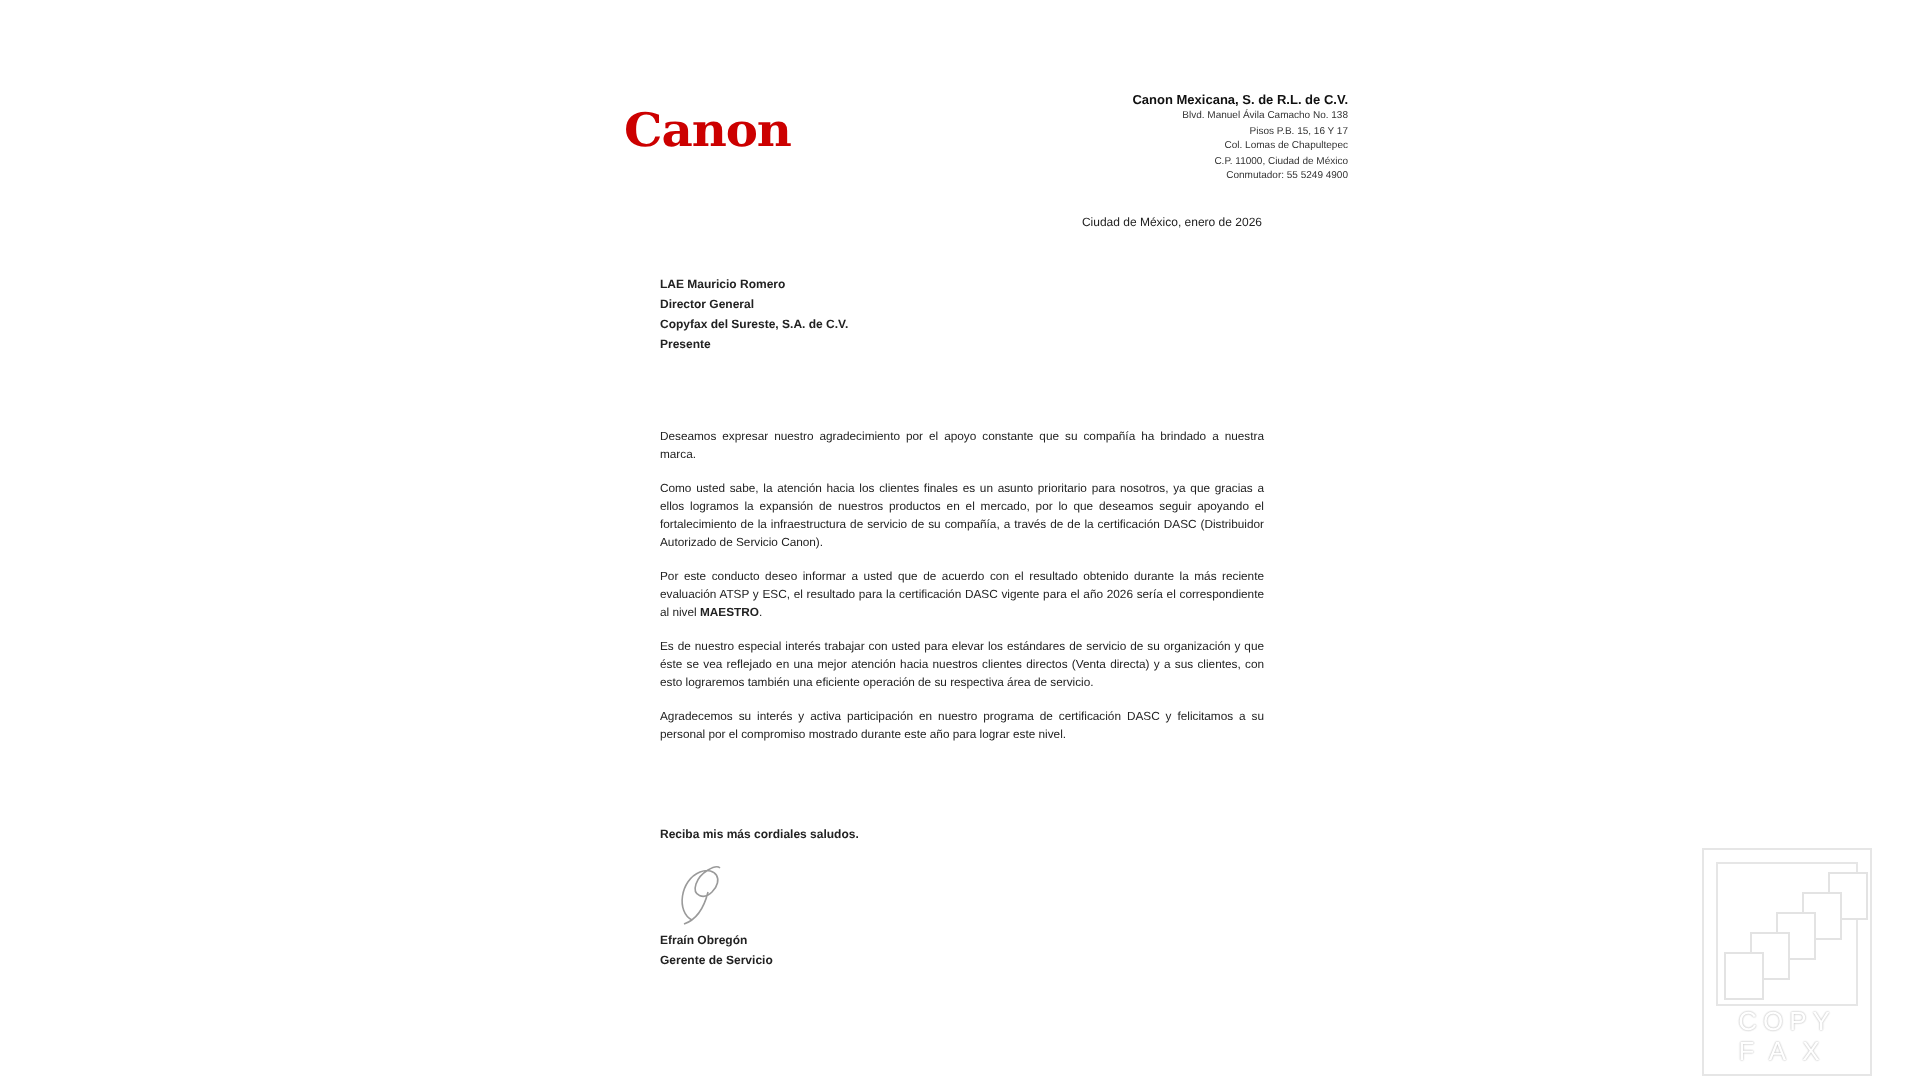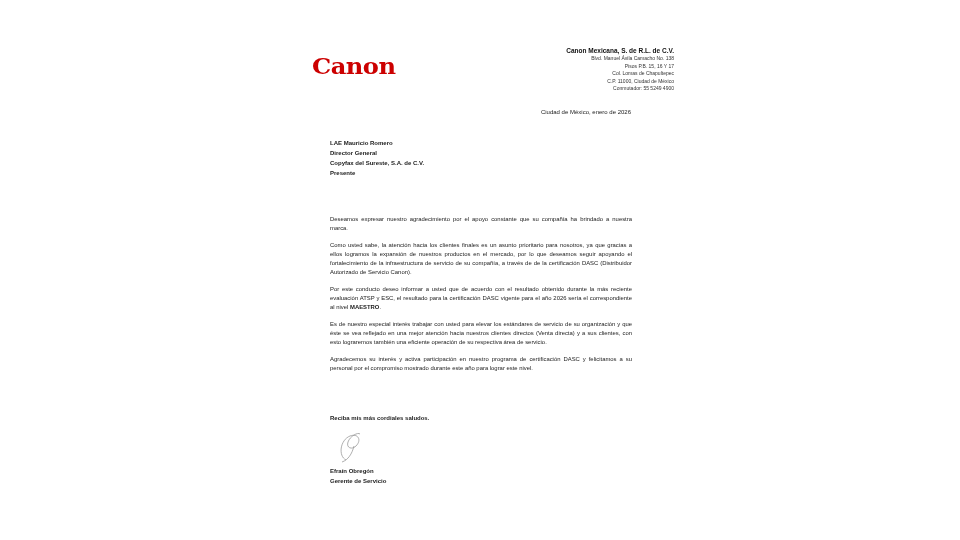--- a/index.html
+++ b/index.html
@@ -110,14 +110,25 @@
 
   <svg class="signature" viewBox="0 0 36 34">
     <path d="M14 30 C6 26, 8 10, 18 6 C26 3, 30 10, 24 16 C20 20, 14 18, 16 12 C18 6, 26 2, 28 4 M22 16 C20 24, 16 30, 10 32" fill="none" stroke="#9a9a9a" stroke-width="0.8"></path>
   </svg>
 
   <div class="signer">
     <div>Efraín Obregón</div>
     <div>Gerente de Servicio</div>
   </div>
 
+  <div class="watermark">
+    <div class="inner">
+      <div class="sheet" style="left:55px;top:4px;"></div>
+      <div class="sheet" style="left:42px;top:14px;"></div>
+      <div class="sheet" style="left:29px;top:24px;"></div>
+      <div class="sheet" style="left:16px;top:34px;"></div>
+      <div class="sheet" style="left:3px;top:44px;"></div>
+    </div>
+    <div class="txt" style="top:78px;">COPY</div>
+    <div class="txt" style="top:93px;letter-spacing:8px;">FAX</div>
+  </div>
 
 </div>
 
 </body></html>

